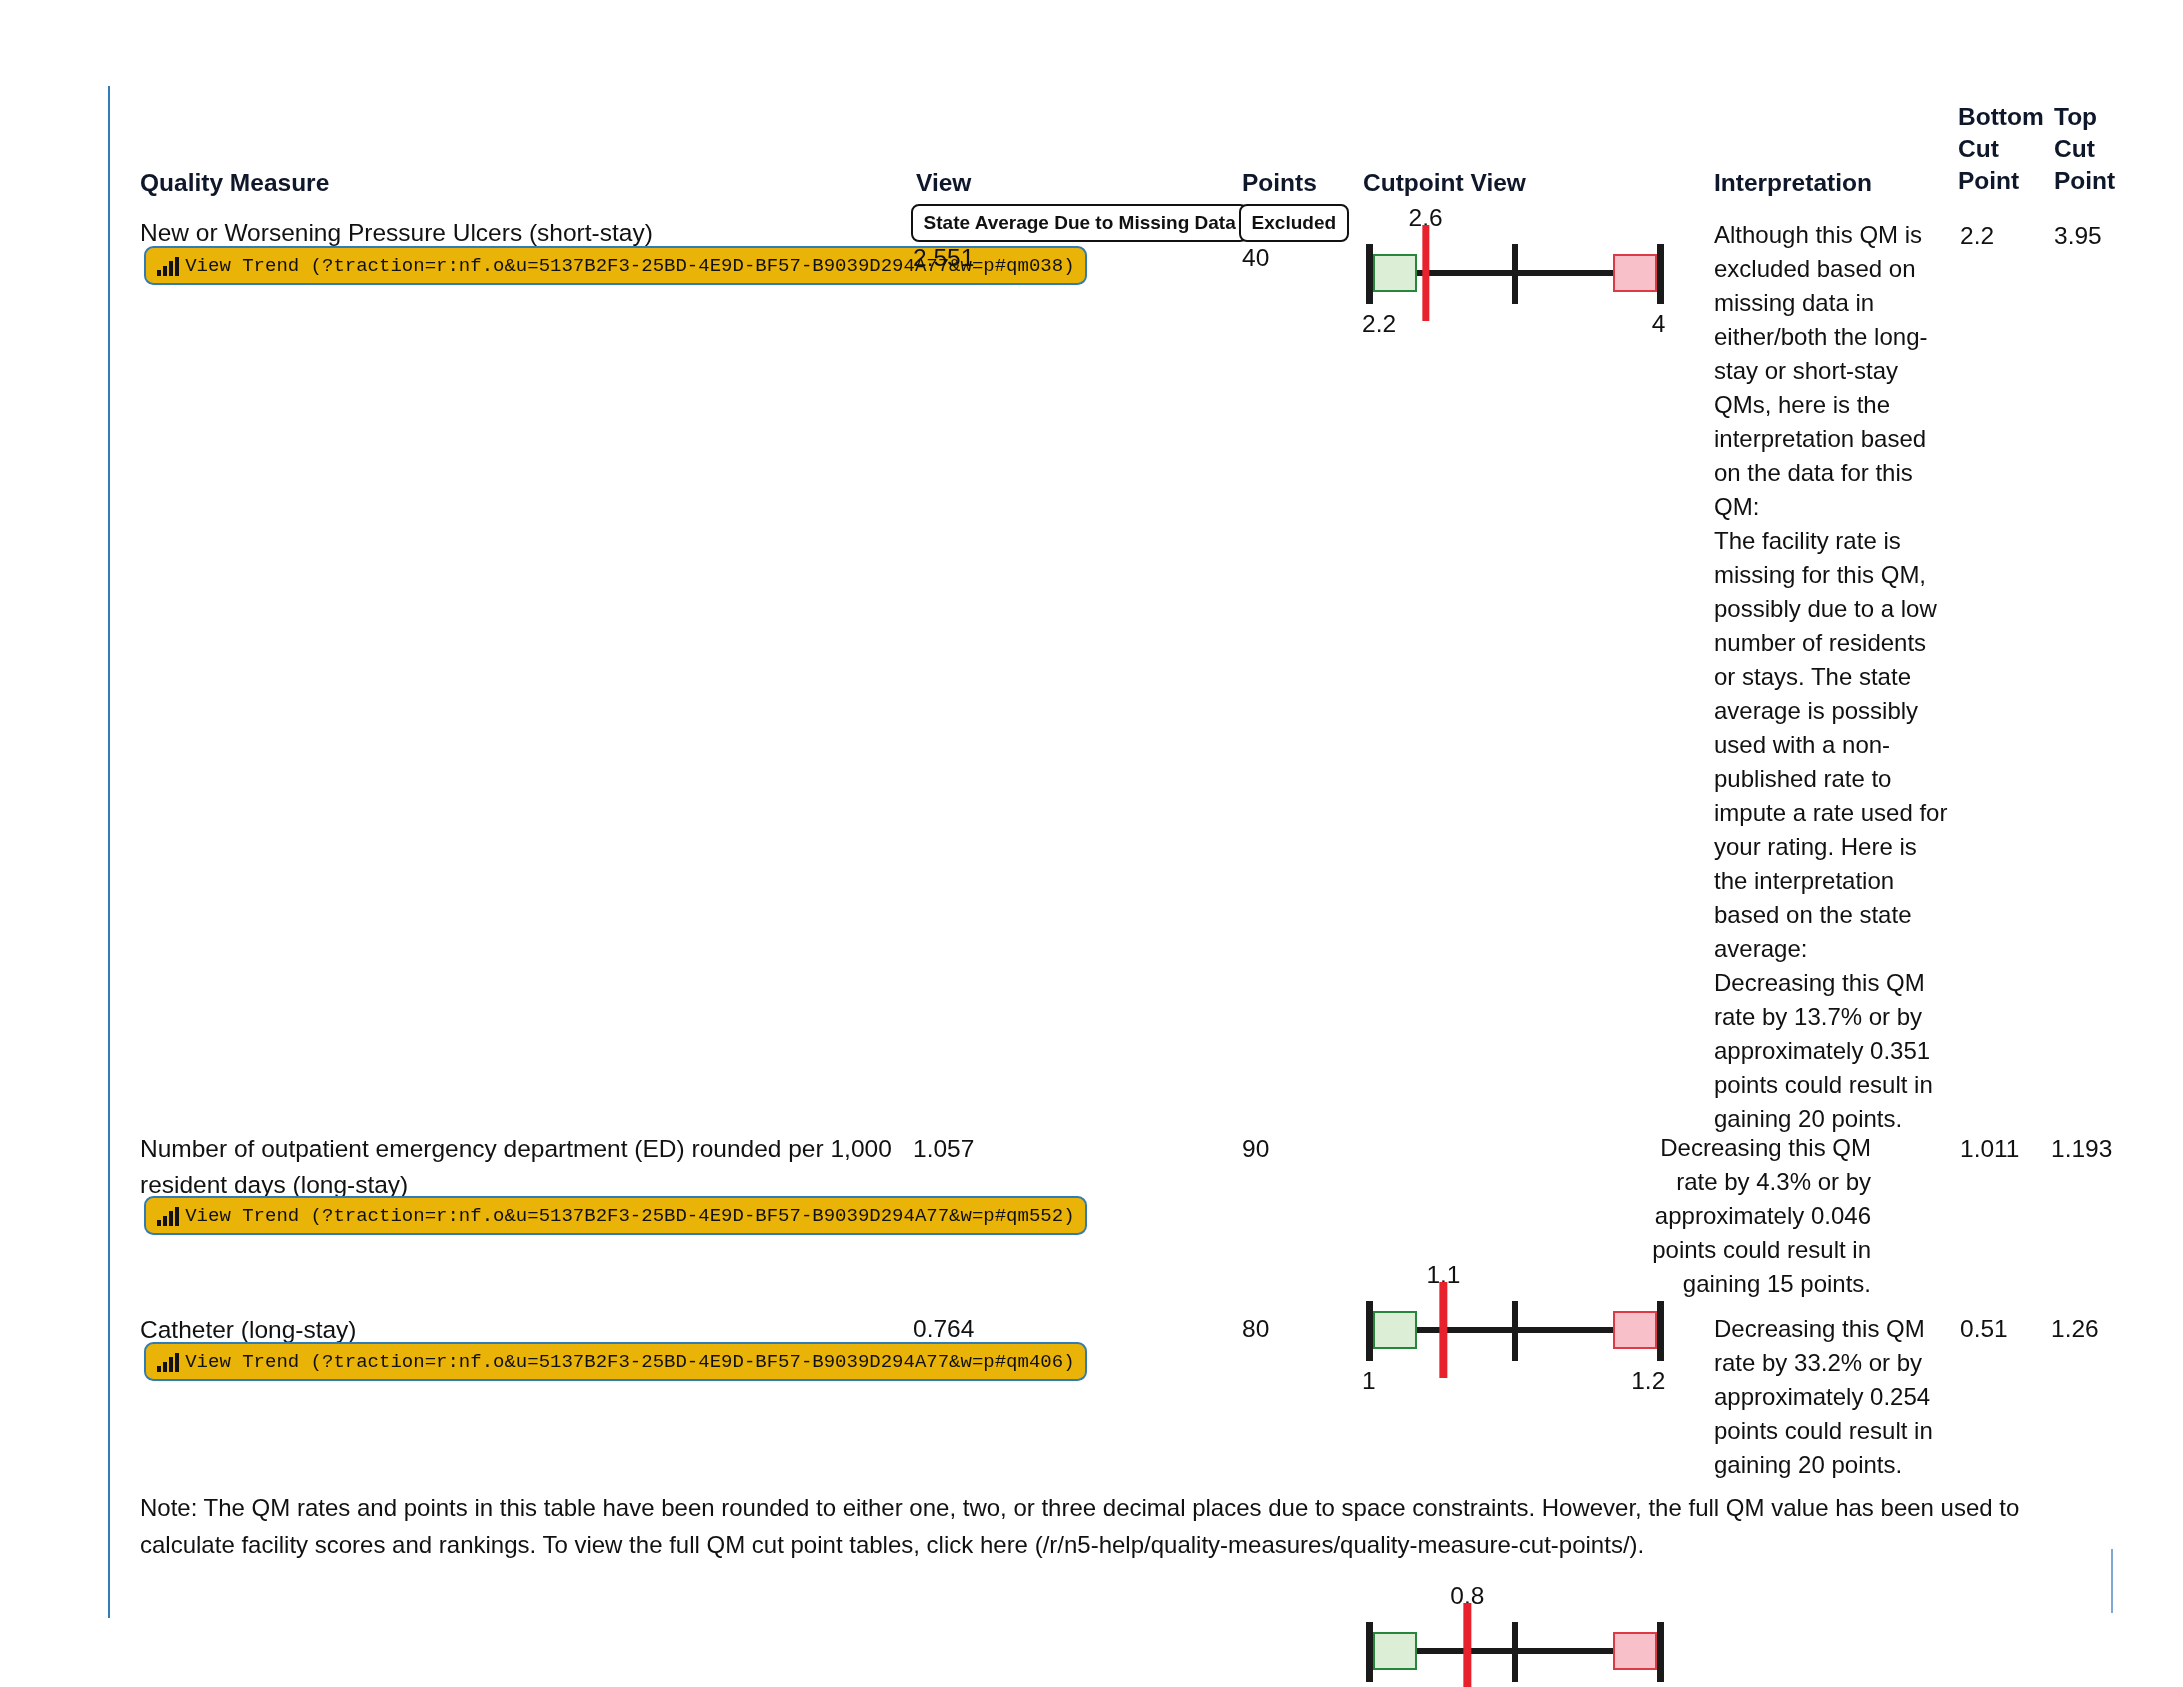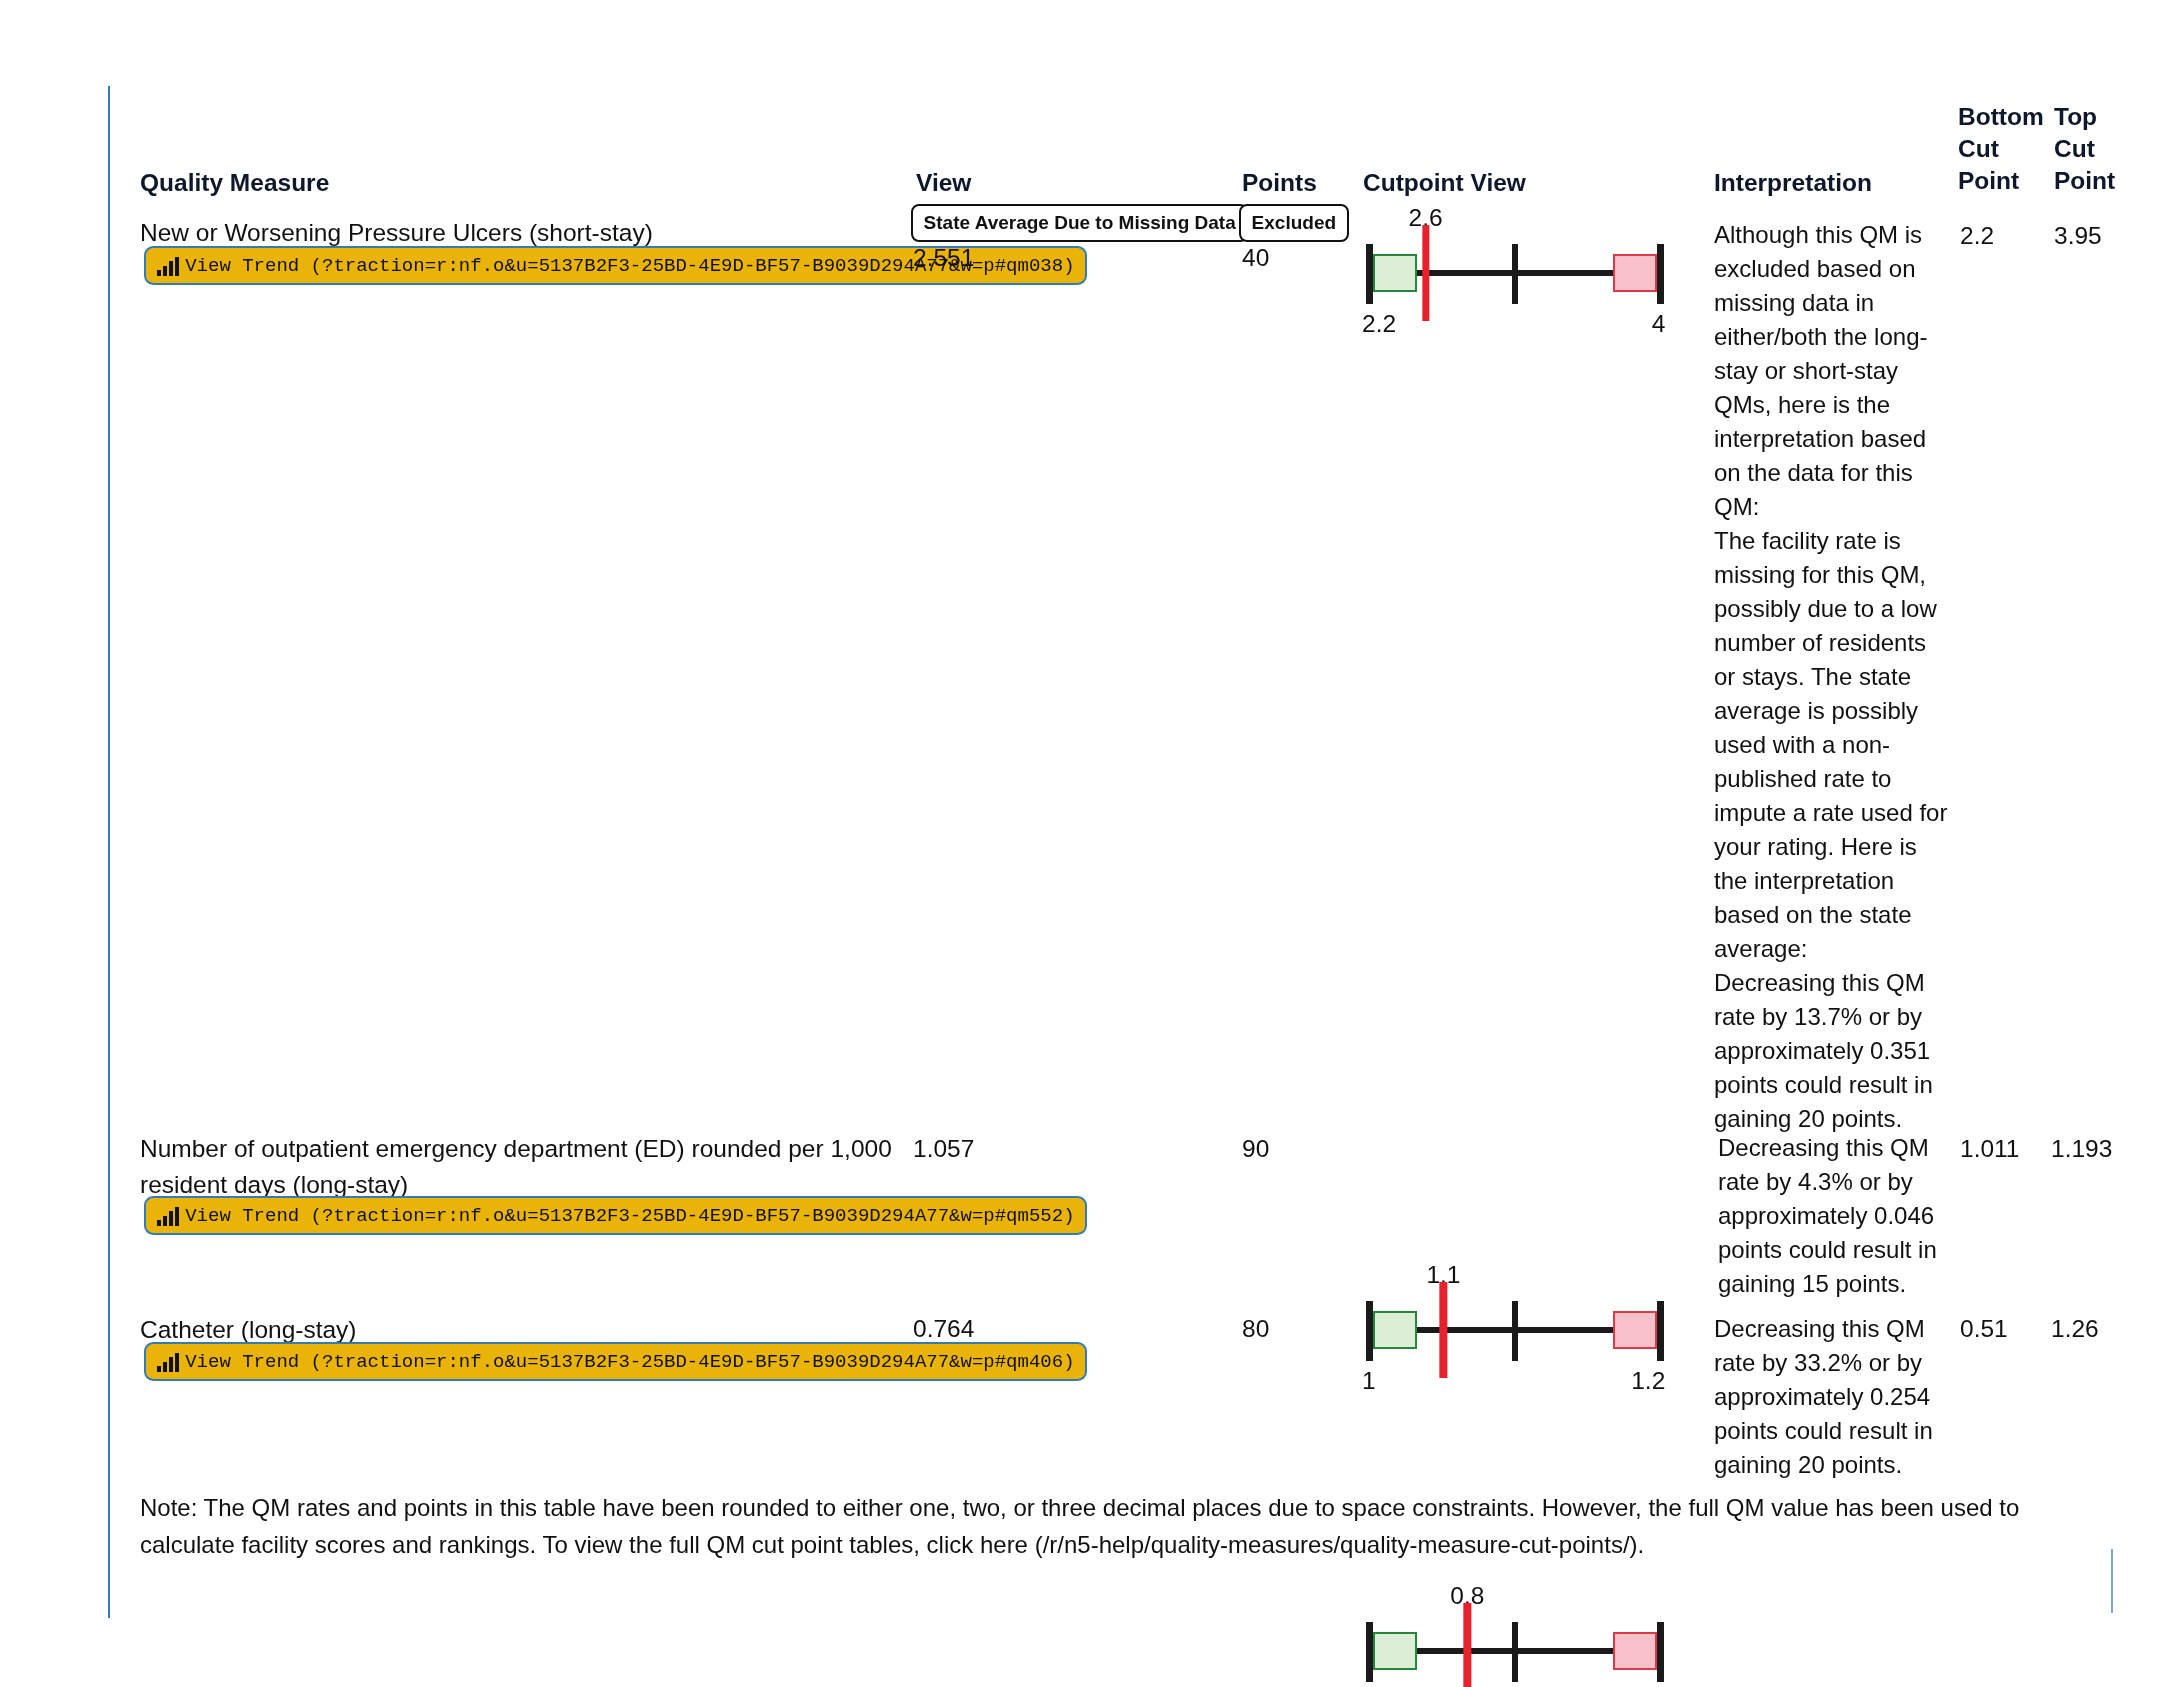--- a/index.html
+++ b/index.html
@@ -199,21 +199,21 @@
     <div class="tick tick-left"></div>
     <div class="tick tick-mid"></div>
     <div class="tick tick-right"></div>
     <div class="box box-green"></div>
     <div class="box box-pink"></div>
     <div class="marker" style="left: 26%;"></div>
     <div class="min-label">1</div>
     <div class="max-label">1.2</div>
   </div>
 
-  <div class="abs interp" style="left:1718px; top:1131px;">Decreasing this QM rate by 4.3% or by approximately 0.046 points could result in gaining 15 points.</div>
+  <div class="abs interp" style="left:1632px; top:1131px;text-align:right;">Decreasing this QM rate by 4.3% or by approximately 0.046 points could result in gaining 15 points.</div>
   <div class="abs value" style="left:1960px; top:1133px;">1.011</div>
   <div class="abs value" style="left:2051px; top:1133px;">1.193</div>
 
   <div class="abs qm-title" style="left:140px; top:1312px; width:767px;">Catheter (long-stay)</div>
   <div class="abs" style="left:144px; top:1342px;">
     <span class="trend-btn">
       <span class="bars-icon">
           <i></i>
           <i></i>
           <i></i>

